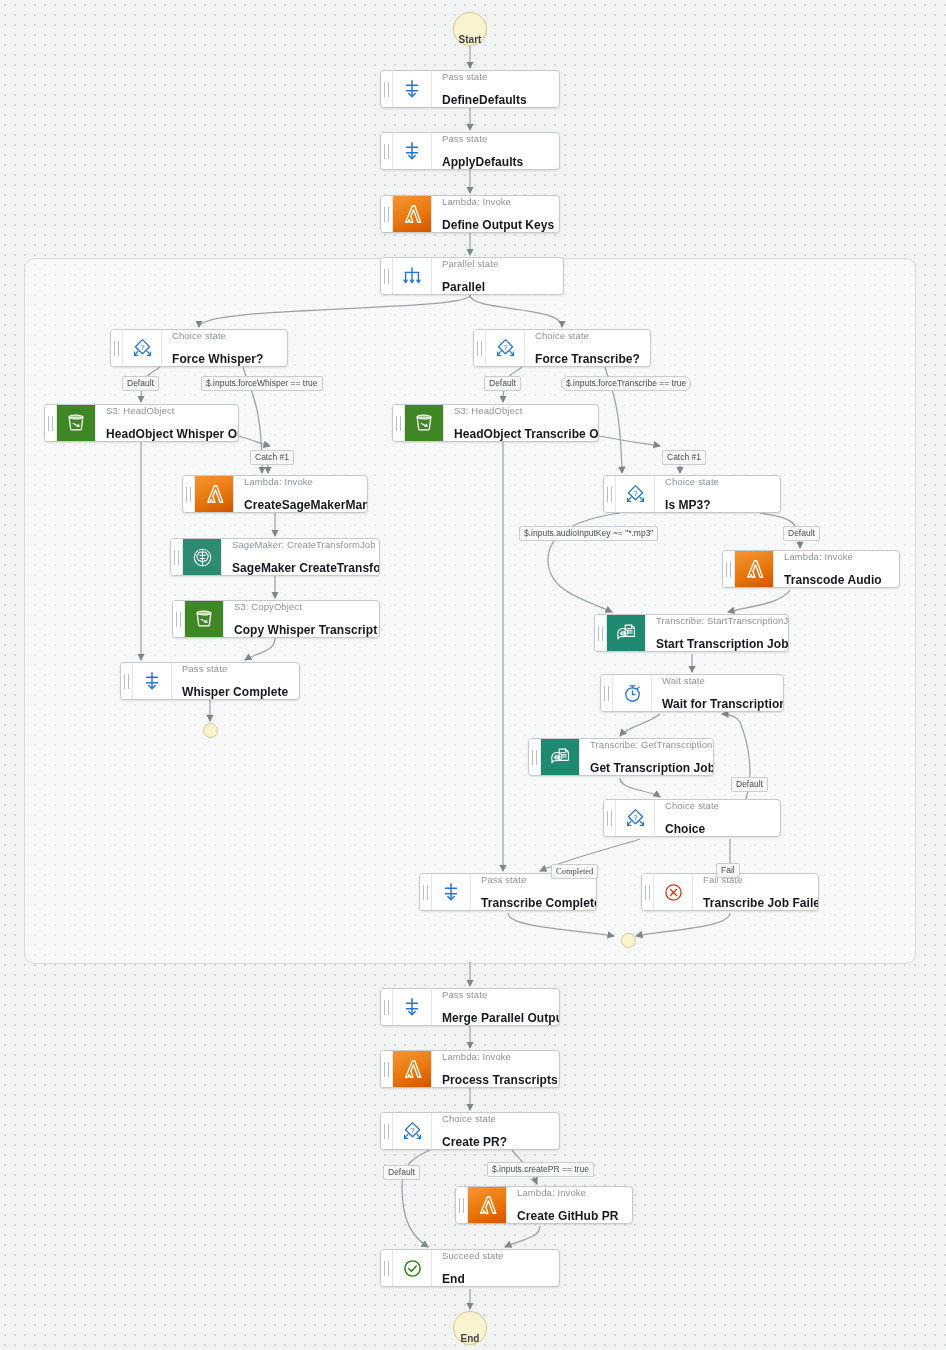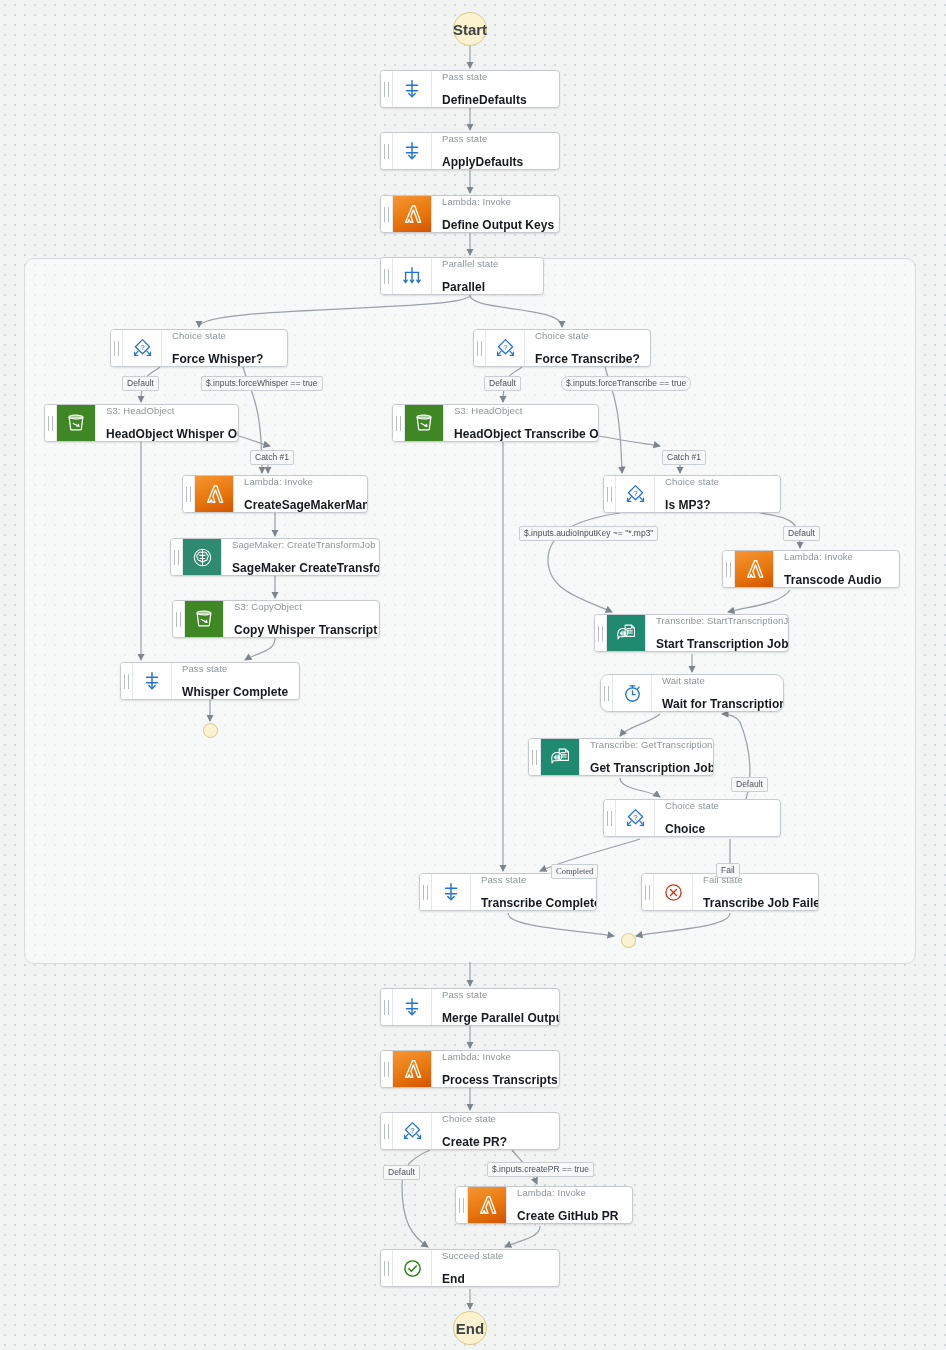--- a/index.html
+++ b/index.html
@@ -79,22 +79,22 @@
     font-size:12px;color:#16191f;font-weight:bold;line-height:14px;
     white-space:nowrap;letter-spacing:.05px;
   }
 
   
   .term{
     position:absolute;
     border-radius:50%;
     background:#fbf3d0;
     border:1px solid #d7c98a;
-    display:flex;align-items:center;justify-content:center;
-    font-size:15px;color:#3f4347;font-weight:bold;
+    display:flex;align-items:flex-end;justify-content:center;
+    font-size:10px;color:#3f4347;font-weight:bold;
     box-sizing:border-box;
   }
   .term.cap{width:34px;height:34px;}
   .term.dot{width:15px;height:15px;}
 
   
   .elabel{
     position:absolute;
     background:#f7f8f8;
     border:1px solid #c9ced2;
@@ -246,21 +246,21 @@
         <svg width="22" height="24" viewBox="0 0 24 26" fill="none" stroke="#ffffff" stroke-width="1.5" stroke-linejoin="round">
             <path d="M5 22 L12.5 4 L15 4 L21.5 22 L18.5 22 L13.6 8.5 L10.8 15.5 L13 22 L10 22 L8.9 19 L7.7 22 Z"></path>
           </svg>
       </div>
       <div class="labels">
         <div class="sub">Lambda: Invoke</div>
         <div class="ttl">Define Output Keys</div>
       </div>
     </div>
 
-    <div class="node" style="left:380px;top:257px;width:164px;">
+    <div class="node" style="left:380px;top:257px;width:184px;">
       <div class="grip">
           <i></i>
         </div>
       <div class="ico">
         <svg width="22" height="22" viewBox="0 0 24 24" fill="none" stroke="#2074d5" stroke-width="1.5" stroke-linecap="round">
             <path d="M12 3 v5"></path>
             <path d="M5 8 h14"></path>
             <path d="M5 8 v11"></path>
             <path d="M12 8 v11"></path>
             <path d="M19 8 v11"></path>
@@ -480,21 +480,21 @@
             <path d="M6 14 h12"></path>
             <path d="M8.5 17 L12 20.5 L15.5 17"></path>
           </svg>
       </div>
       <div class="labels">
         <div class="sub">Pass state</div>
         <div class="ttl">Whisper Complete</div>
       </div>
     </div>
 
-    <div class="node" style="left:600px;top:674px;width:184px;border-radius:9px;">
+    <div class="node" style="left:600px;top:674px;width:184px;">
       <div class="grip">
           <i></i>
         </div>
       <div class="ico">
         <svg width="23" height="23" viewBox="0 0 26 26" fill="none" stroke="#2074d5" stroke-width="1.5" stroke-linecap="round">
             <circle cx="13" cy="14.2" r="7.6"></circle>
             <path d="M13 10.2 v4 h3"></path>
             <path d="M10.3 4.3 h5.4"></path>
             <path d="M13 4.3 v2.3"></path>
             <path d="M18.9 7.4 l1.6 -1.6"></path>

